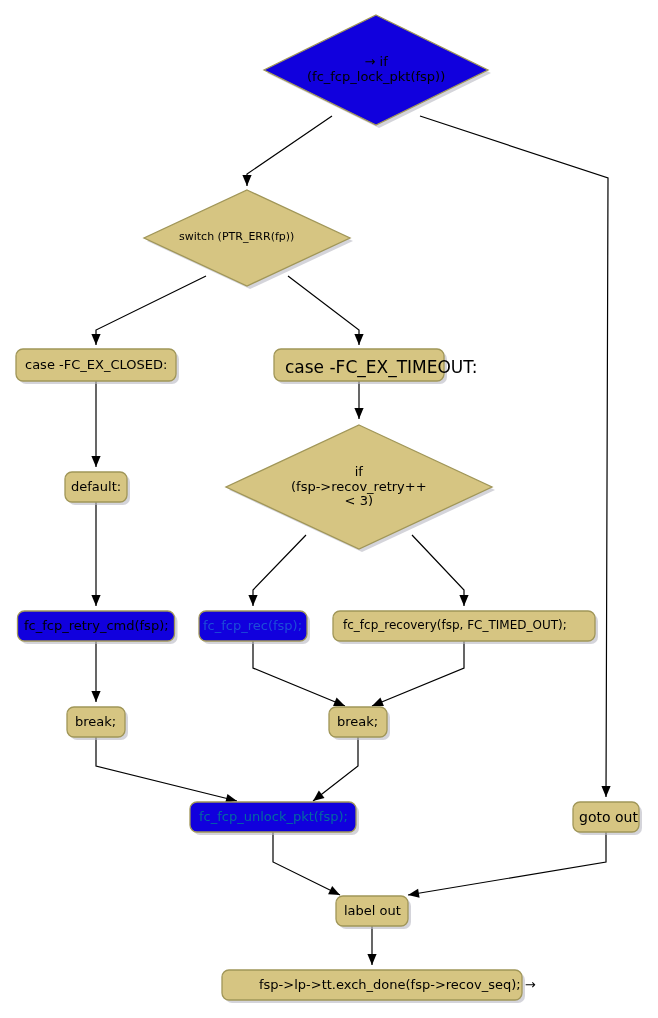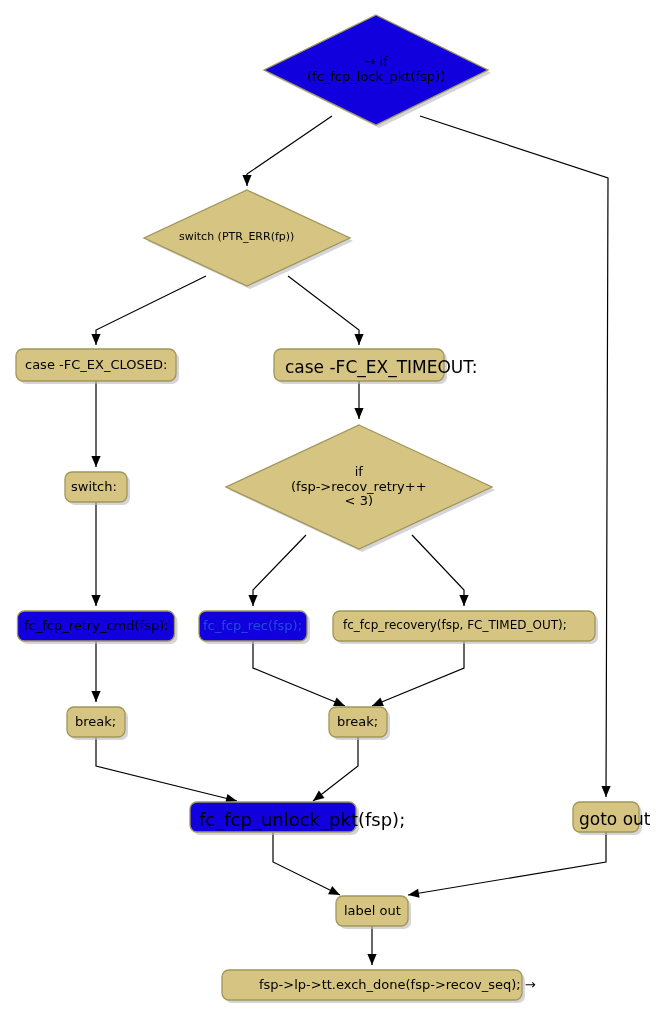--- a/index.html
+++ b/index.html
@@ -181,27 +181,27 @@
         <rect x="225" y="973" width="300" height="30" rx="7" ry="7" class="shape-shadow"></rect>
         <rect x="222" y="970" width="300" height="30" rx="7" ry="7" class="shape-box" fill="#d6c582" stroke="#a09658"></rect>
       </g>
     </svg>
   <div id="labels-layer">
       <div class="node-text" style="font-size: 13px; color: rgb(0, 0, 0); left: 307px; top: 55px;">→ if
 (fc_fcp_lock_pkt(fsp))</div>
       <div class="node-text" style="font-size: 11px; color: rgb(0, 0, 0); left: 179px; top: 231px;">switch (PTR_ERR(fp))</div>
       <div class="node-text" style="font-size: 13px; color: rgb(0, 0, 0); left: 25px; top: 358px;">case -FC_EX_CLOSED:</div>
       <div class="node-text" style="font-size: 17px; color: rgb(0, 0, 0); left: 285px; top: 358px;">case -FC_EX_TIMEOUT:</div>
-      <div class="node-text" style="font-size: 13px; color: rgb(0, 0, 0); left: 71px; top: 480px;">switch:</div>
+      <div class="node-text" style="font-size: 13px; color: rgb(0, 0, 0); left: 71px; top: 480px;">default:</div>
       <div class="node-text" style="font-size: 13px; color: rgb(0, 0, 0); left: 291px; top: 465px;">if
 (fsp-&gt;recov_retry++
 &lt; 3)</div>
       <div class="node-text" style="font-size: 13px; color: rgb(0, 0, 0); left: 24px; top: 619px;">fc_fcp_retry_cmd(fsp);</div>
       <div class="node-text" style="font-size: 13px; color: #1d4ed8; left: 203px; top: 619px;">fc_fcp_rec(fsp);</div>
       <div class="node-text" style="font-size: 12px; color: rgb(0, 0, 0); left: 343px; top: 619px;">fc_fcp_recovery(fsp, FC_TIMED_OUT);</div>
       <div class="node-text" style="font-size: 13px; color: rgb(0, 0, 0); left: 75px; top: 715px;">break;</div>
       <div class="node-text" style="font-size: 13px; color: rgb(0, 0, 0); left: 337px; top: 715px;">break;</div>
-      <div class="node-text" style="font-size: 18px; color: #000000; left: 199px; top: 810px;">fc_fcp_unlock_pkt(fsp);</div>
-      <div class="node-text" style="font-size: 17px; color: rgb(0, 0, 0); left: 579px; top: 810px;">goto out</div>
+      <div class="node-text" style="font-size: 13px; color: #0369a1; left: 199px; top: 810px;">fc_fcp_unlock_pkt(fsp);</div>
+      <div class="node-text" style="font-size: 14px; color: rgb(0, 0, 0); left: 579px; top: 810px;">goto out</div>
       <div class="node-text" style="font-size: 13px; color: rgb(0, 0, 0); left: 344px; top: 904px;">label out</div>
       <div class="node-text" style="font-size: 13px; color: rgb(0, 0, 0); left: 231px; top: 978px; margin-left: 28px;">fsp-&gt;lp-&gt;tt.exch_done(fsp-&gt;recov_seq); →</div>
     </div>
 </div>
 
 </body></html>

